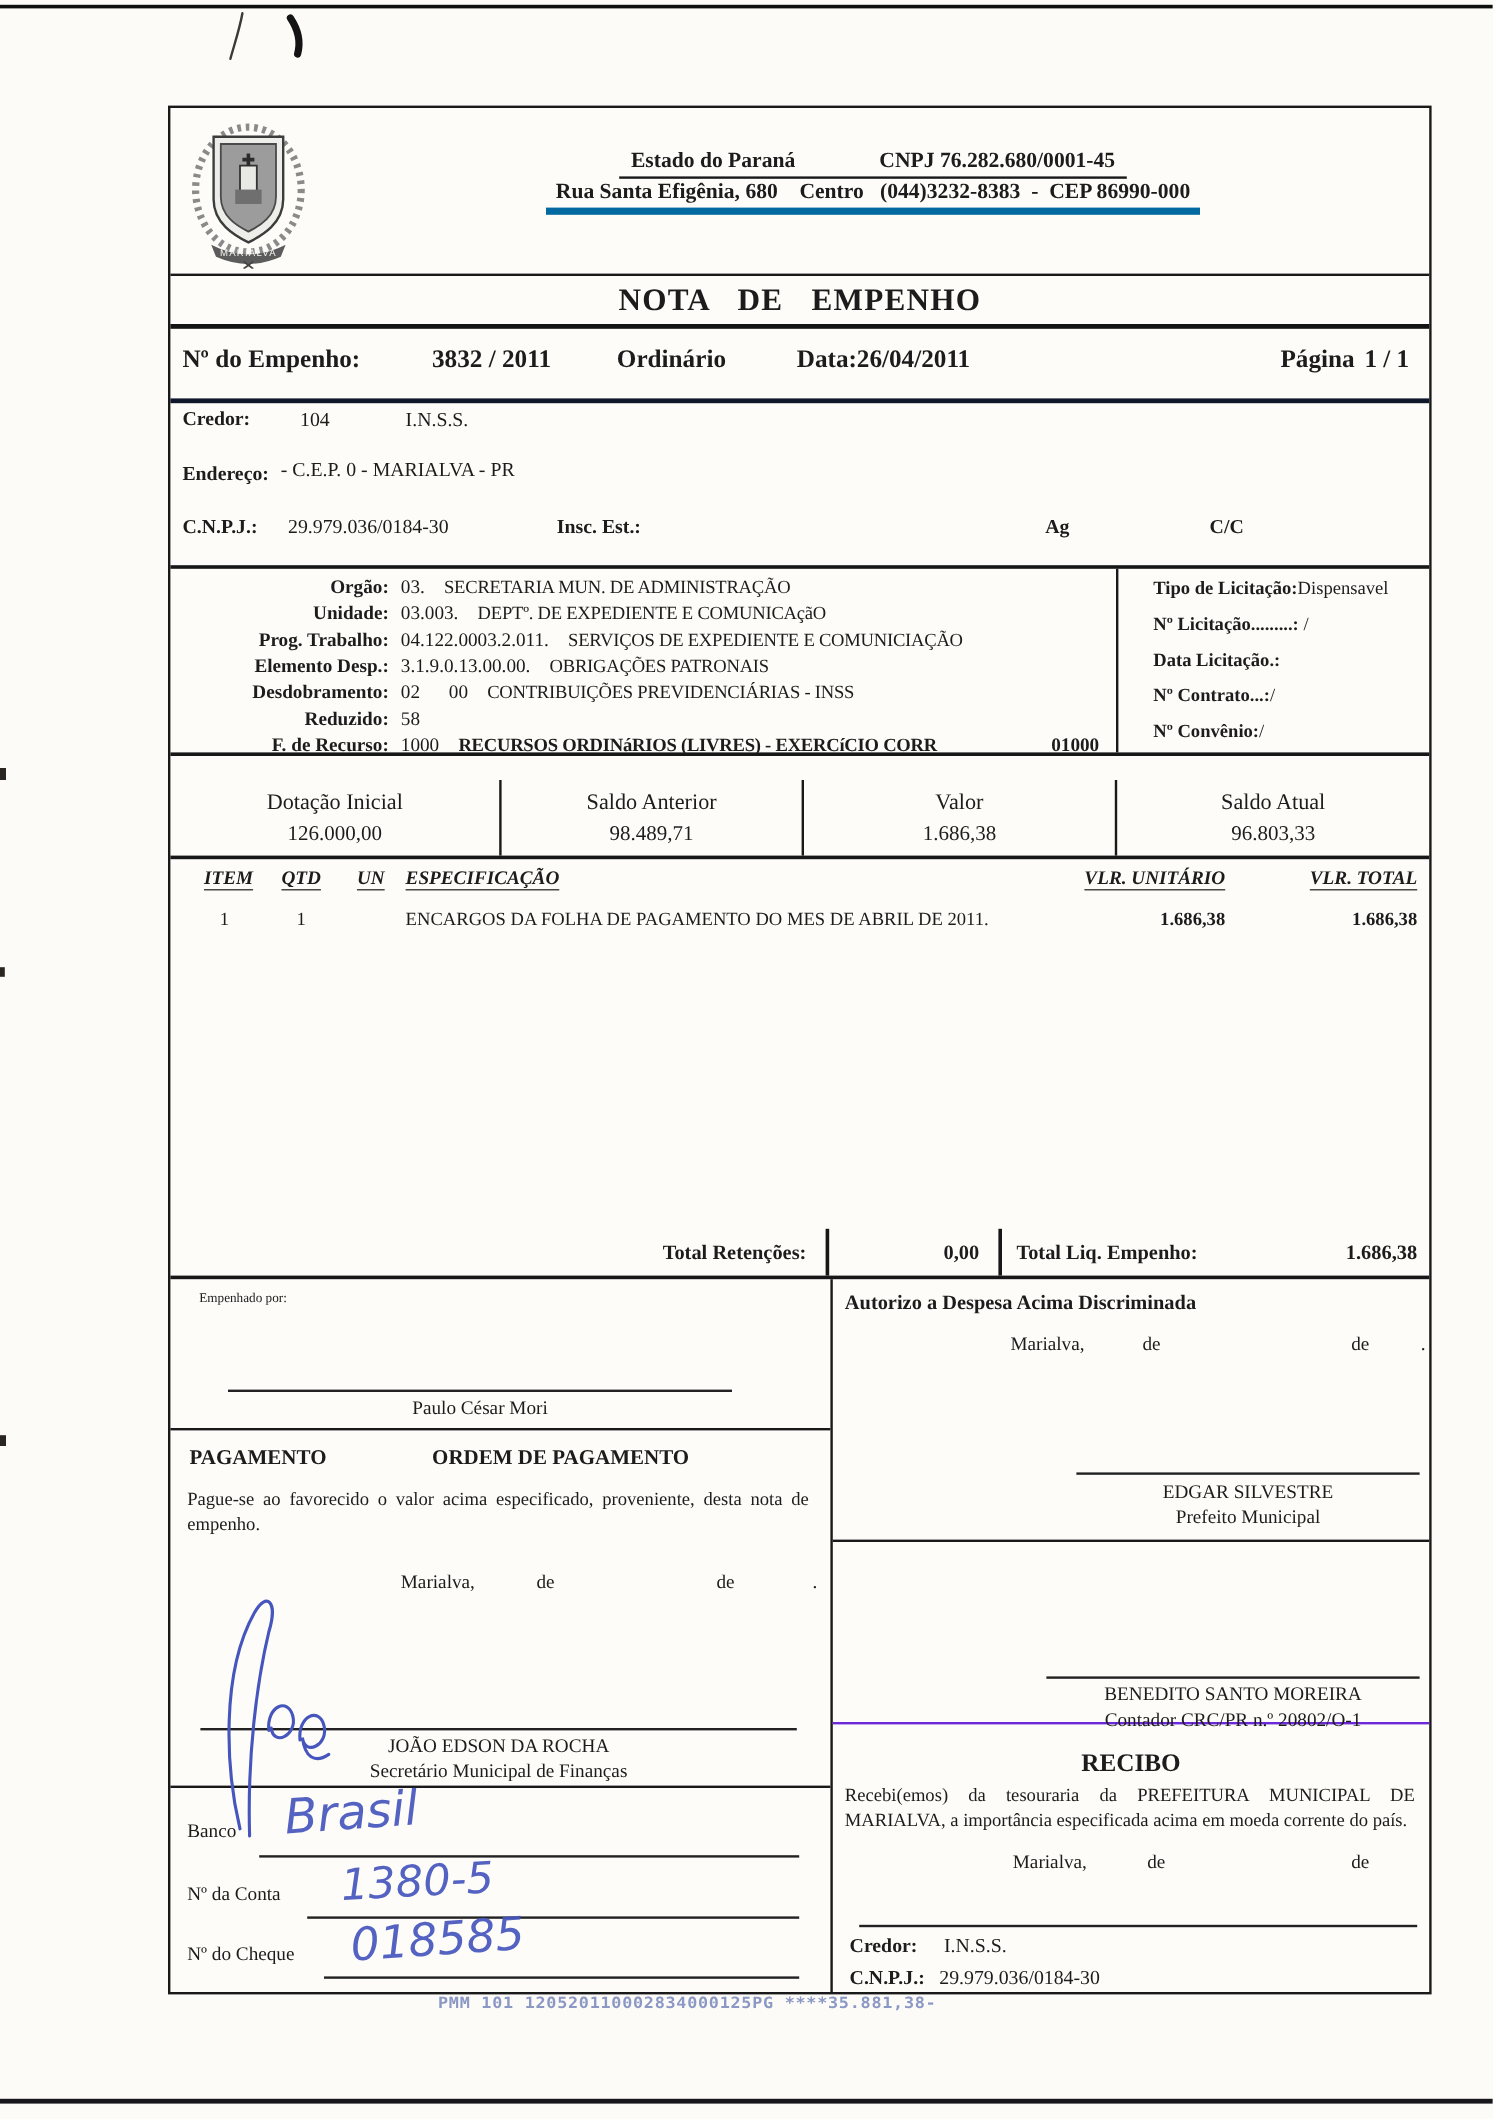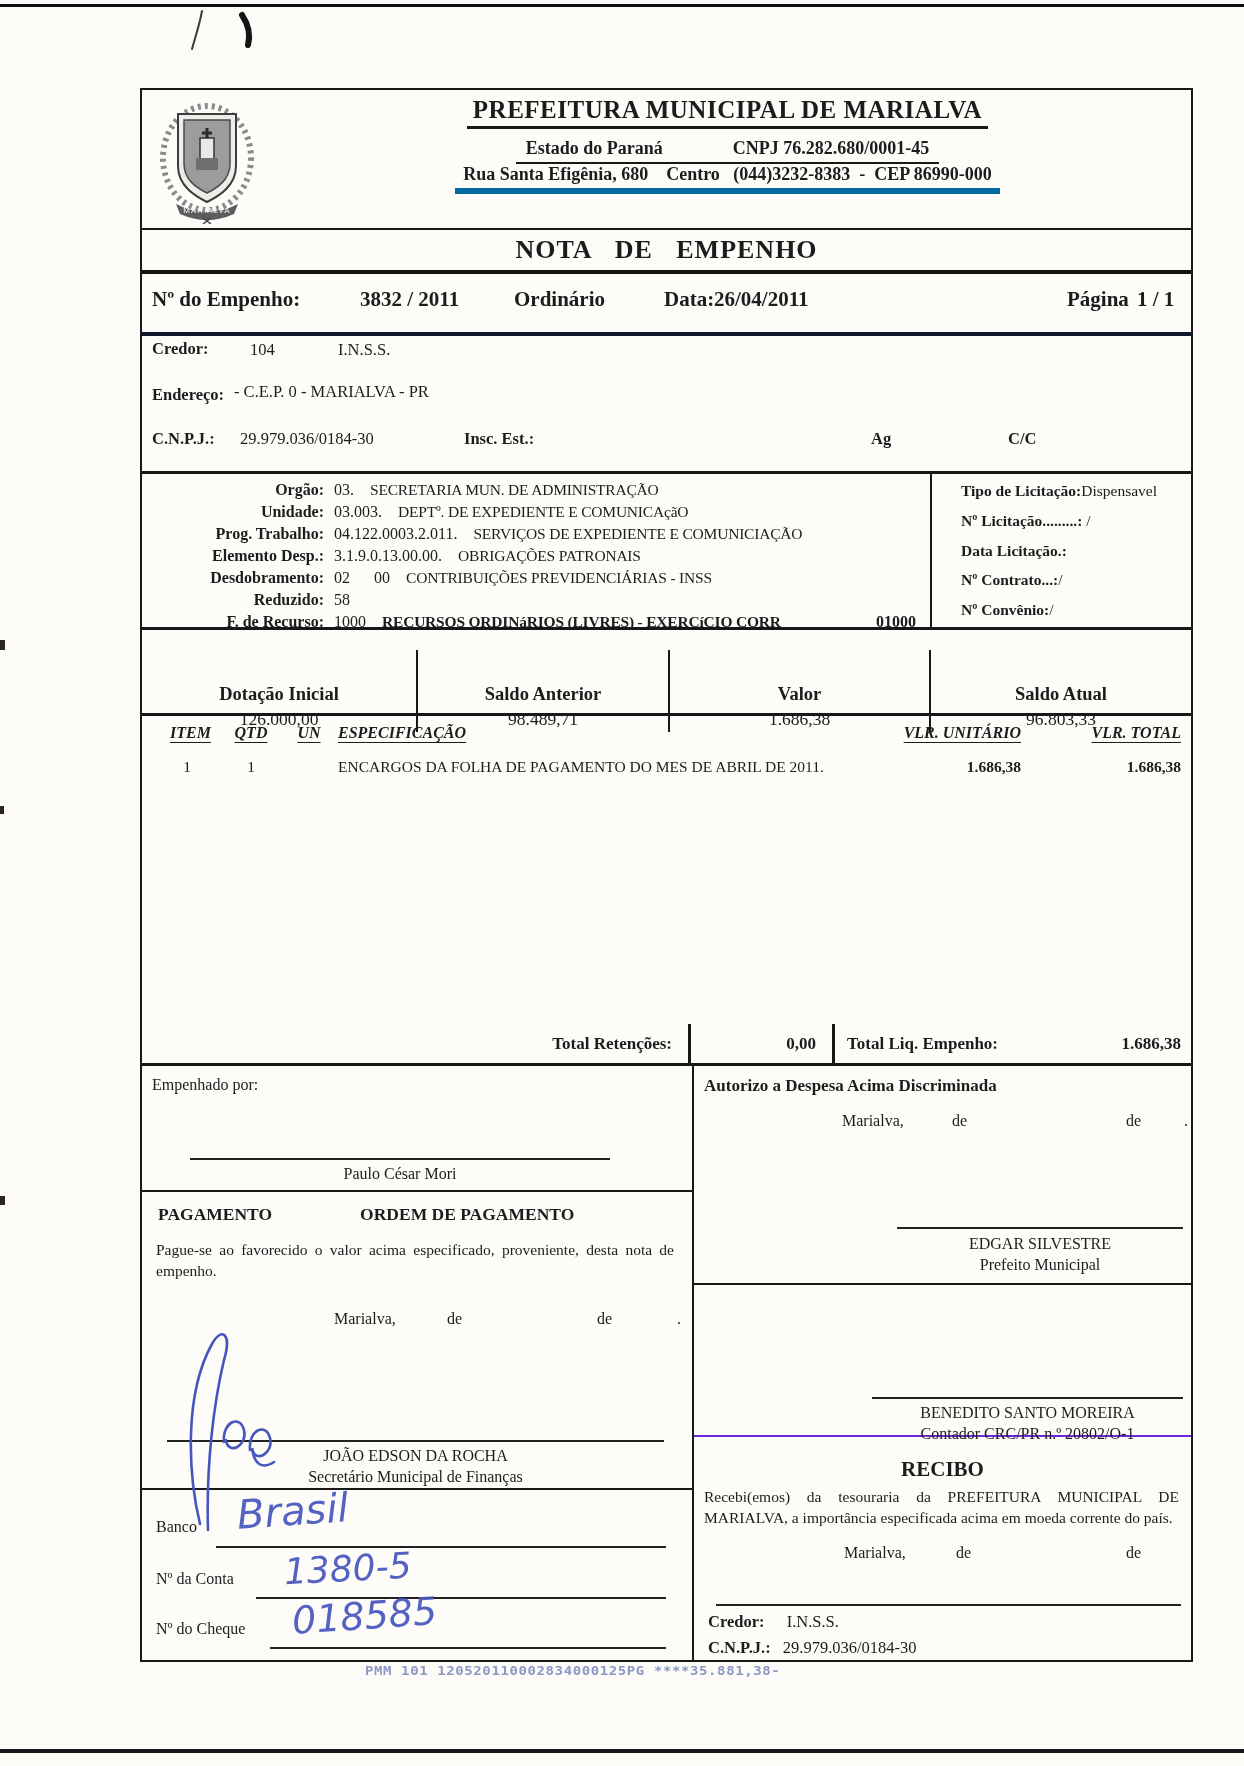--- a/index.html
+++ b/index.html
@@ -57,21 +57,21 @@
   .orow .extra{ margin-left:auto; margin-right:14px; font-weight:bold; }
   .orc-right{ flex:1; padding:8px 0 8px 12px; display:flex; flex-direction:column; justify-content:space-between;
               font-size:15.5px; }
   .lrow .lbl{ font-weight:bold;margin-left:17px; }
 
   
   .dot{ position:absolute; top:560px; left:0; right:0; height:66px; border-bottom:3px solid #171717;
         display:grid; grid-template-columns:276px 252px 261px 1fr; }
   .dot .cell{ border-right:2px solid #191919; text-align:center; padding-top:6px; }
   .dot .cell:last-child{ border-right:none; }
-  .dot .cl{ font-weight:bold; font-size:18.5px; line-height:26px;margin-top:25px; }
+  .dot .cl{ font-weight:normal; font-size:18.5px; line-height:26px; }
   .dot .cv{ font-size:17.5px; line-height:25px; }
 
   
   .items{ position:absolute; top:626px; left:0; right:0; height:308px; }
   .igrid{ display:grid; grid-template-columns:70px 58px 58px 1fr 150px 160px; padding:0 10px; }
   .ihead{ margin-top:8px; font-style:italic; font-weight:bold; font-size:16px; }
   .ihead span{ text-decoration:underline; text-underline-offset:4px; }
   .irow{ margin-top:16px; font-size:15.5px; }
   .tc{ text-align:center; } .tr{ text-align:right; }
 
@@ -131,21 +131,21 @@
         <path d="M22,14 h58 v52 c0,20 -17,30 -29,36 c-12,-6 -29,-16 -29,-36 z" fill="#ededea" stroke="#3c3c3c" stroke-width="2"></path>
         <path d="M28,20 h46 v44 c0,16 -13,24 -23,29 c-10,-5 -23,-13 -23,-29 z" fill="#9c9c9c" stroke="#4a4a4a" stroke-width="1.5"></path>
         <rect x="44" y="38" width="14" height="26" fill="#e8e8e4" stroke="#333" stroke-width="1.5"></rect>
         <path d="M51,28 v10 M46,33 h10" stroke="#2c2c2c" stroke-width="3"></path>
         <rect x="40" y="58" width="22" height="12" fill="#6f6f6f"></rect>
         <path d="M20,104 q31,16 62,0 l-4,10 q-27,12 -54,0 z" fill="#5c5c5c"></path>
         <text x="51" y="113" font-size="8" fill="#f2f2ee" text-anchor="middle" font-family="Liberation Sans, sans-serif" letter-spacing="1">MARIALVA</text>
         <path d="M47,118 l8,6 M55,118 l-8,6" stroke="#444" stroke-width="1.5"></path>
       </svg>
       <div class="hdr-text">
-        <span class="h-title">PREFEITURA MUNICIPAL DE MARIALVA</span><br>
+        <br>
         <span class="h-line2">
           <span>Estado do Paraná</span>
           <span>CNPJ 76.282.680/0001-45</span>
         </span><br>
         <span class="h-line3">Rua Santa Efigênia, 680    Centro   (044)3232-8383  -  CEP 86990-000</span>
       </div>
     </div>
 
     <div class="tbar">
       <span>NOTA  DE  EMPENHO</span>
@@ -280,21 +280,21 @@
         <span>Total Liq. Empenho:</span>
         <span>1.686,38</span>
       </div>
     </div>
 
     <div class="bott">
 
       <div class="bcol bcol-l">
 
         <div class="box-emp">
-          <span class="abs" style="left:10px;top:10px;font-size:16px">Empenhado por:</span>
+          <span class="abs" style="left:24px;top:10px;font-size:11px">Empenhado por:</span>
           <div class="sline" style="left:48px;right:82px;top:92px"></div>
           <div class="abs signame" style="left:48px;right:82px;top:97px">Paulo César Mori</div>
         </div>
 
         <div class="box-pag">
           <div class="pg-head">
             <span class="pg-title">PAGAMENTO</span>
             <span class="pg-sub">ORDEM DE PAGAMENTO</span>
           </div>
           <div class="para" style="padding:14px 18px 0 14px">Pague-se ao favorecido o valor acima especificado, proveniente, desta nota de empenho.</div>

